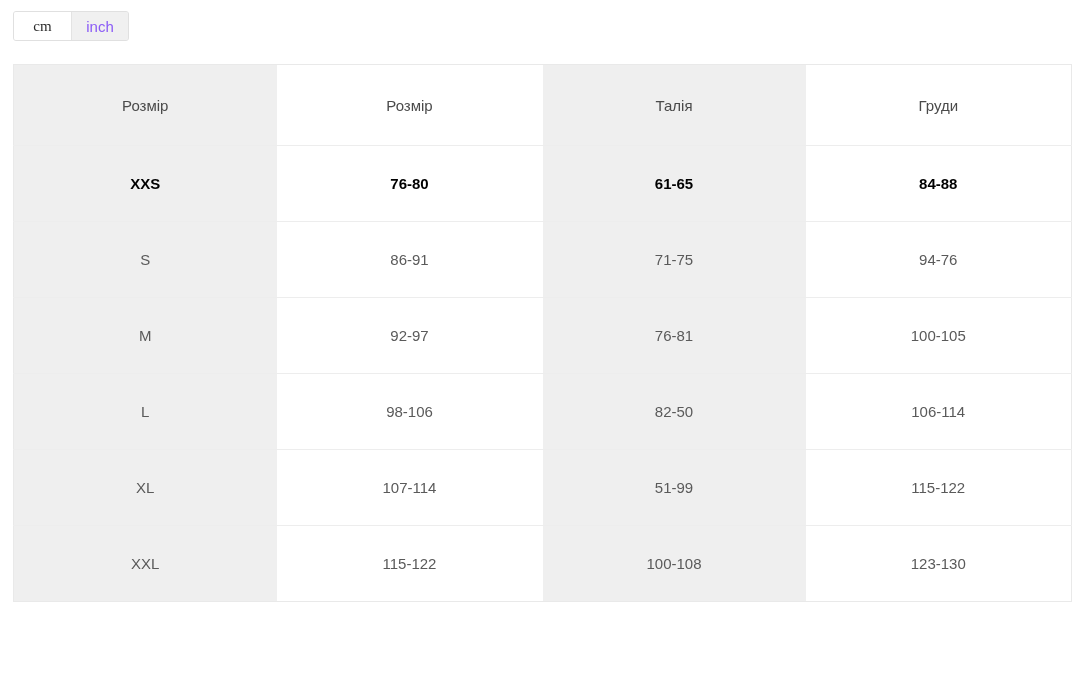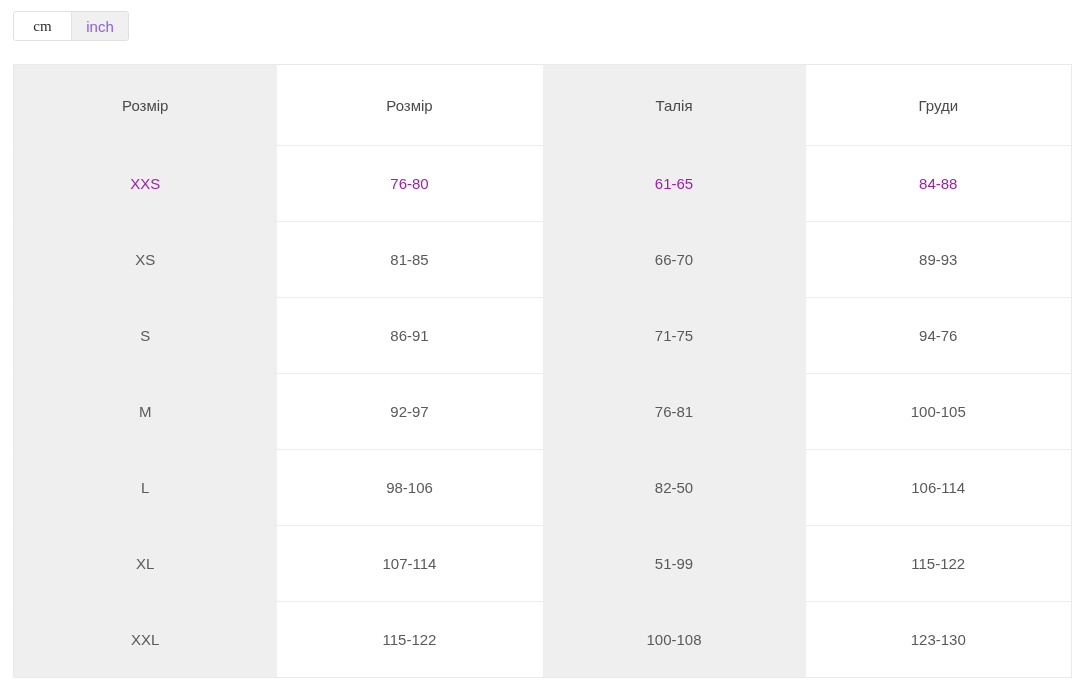--- a/index.html
+++ b/index.html
@@ -104,22 +104,22 @@
   table.size-table td.shade {
     background: #efefef;
   }
   table.size-table th.plain,
   table.size-table td.plain {
     background: #ffffff;
   }
 
   
   table.size-table tr.highlight td {
-    font-weight: normal;
-    color: #a21caf;
+    font-weight: bold;
+    color: #000000;
   }
 </style>
 </head>
 <body>
 
 <div class="page">
 
   <div class="unit-toggle">
     <button class="unit-btn active">cm</button>
     <button class="unit-btn">inch</button>
@@ -140,26 +140,20 @@
           <th class="shade">Талія</th>
           <th class="plain">Груди</th>
         </tr>
       </thead>
       <tbody>
         <tr class="highlight">
           <td class="shade">XXS</td>
           <td class="plain">76-80</td>
           <td class="shade">61-65</td>
           <td class="plain">84-88</td>
-        </tr>
-        <tr>
-          <td class="shade">XS</td>
-          <td class="plain">81-85</td>
-          <td class="shade">66-70</td>
-          <td class="plain">89-93</td>
         </tr>
         <tr>
           <td class="shade">S</td>
           <td class="plain">86-91</td>
           <td class="shade">71-75</td>
           <td class="plain">94-76</td>
         </tr>
         <tr>
           <td class="shade">M</td>
           <td class="plain">92-97</td>

